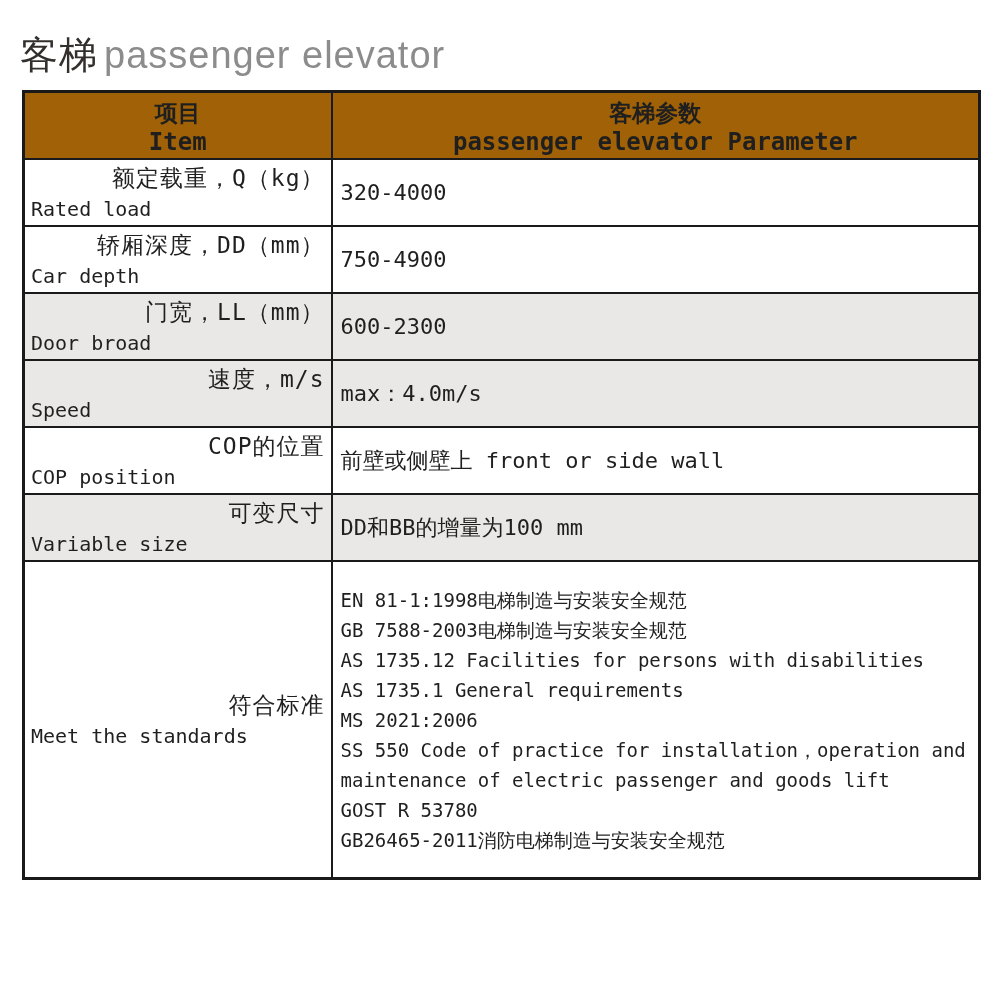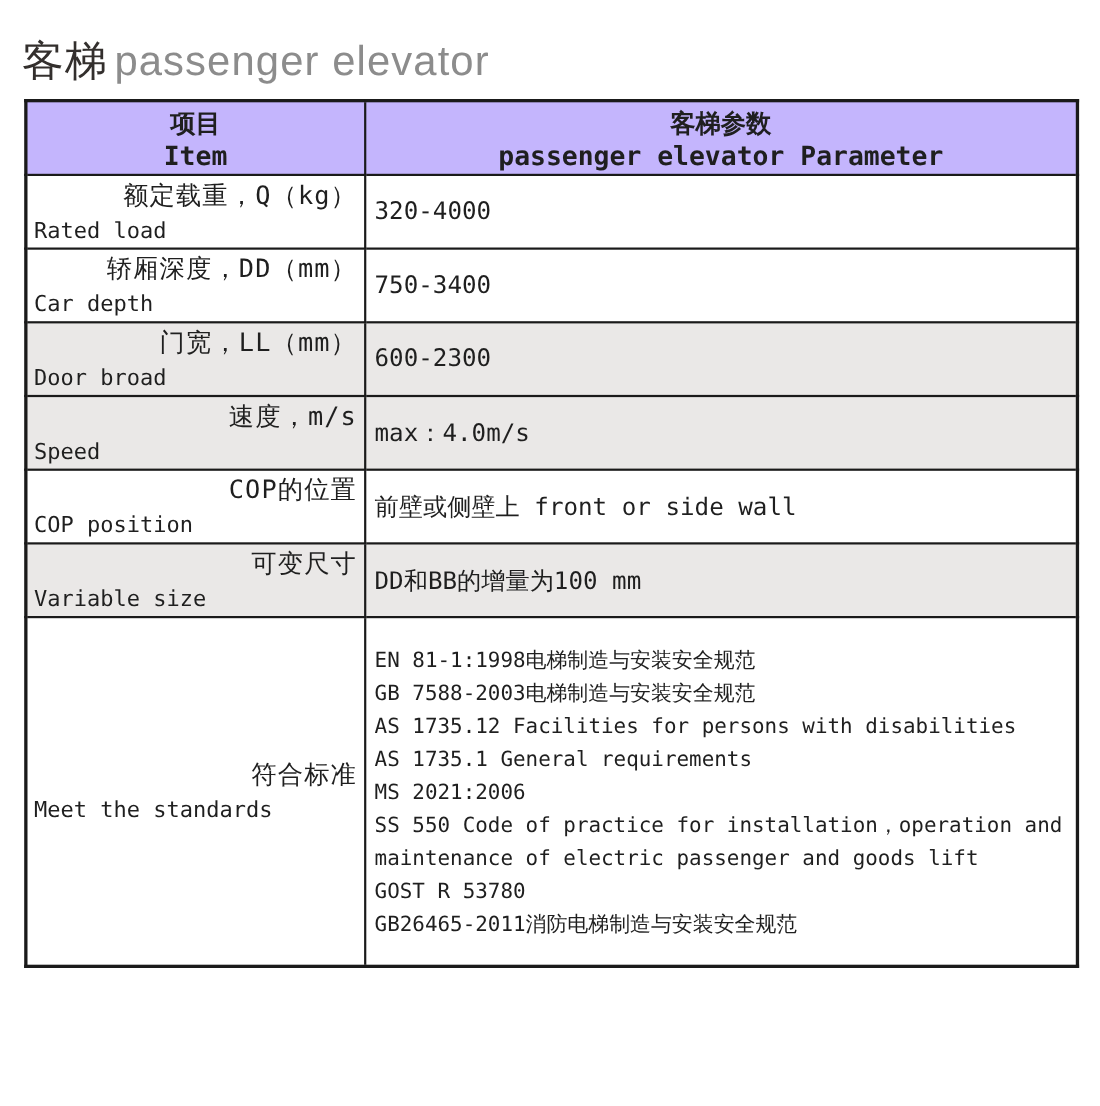--- a/index.html
+++ b/index.html
@@ -42,21 +42,21 @@
   }
   table.spec, table.spec th, table.spec td {
     border: 2px solid #1a1a1a;
   }
   table.spec { border-width: 3px; }
 
   col.c1 { width: 308px; }
   col.c2 { width: 648px; }
 
   th {
-    background: #c4b5fd;
+    background: #a16207;
     font-weight: bold;
     text-align: center;
     vertical-align: middle;
     height: 61px;
     padding: 2px 4px;
   }
   th .zh { font-size: 23px; line-height: 32px; }
   th .en { font-size: 24px; line-height: 26px; }
 
   tr.shaded td { background: #eae8e7; }
@@ -107,21 +107,21 @@
           <div class="zh">额定载重，Q（kg）</div>
           <div class="en">Rated load</div>
         </td>
         <td class="value-cell">320-4000</td>
       </tr>
       <tr class="plain">
         <td class="item-cell">
           <div class="zh">轿厢深度，DD（mm）</div>
           <div class="en">Car depth</div>
         </td>
-        <td class="value-cell">750-3400</td>
+        <td class="value-cell">750-4900</td>
       </tr>
       <tr class="shaded">
         <td class="item-cell">
           <div class="zh">门宽，LL（mm）</div>
           <div class="en">Door broad</div>
         </td>
         <td class="value-cell">600-2300</td>
       </tr>
       <tr class="shaded">
         <td class="item-cell">

